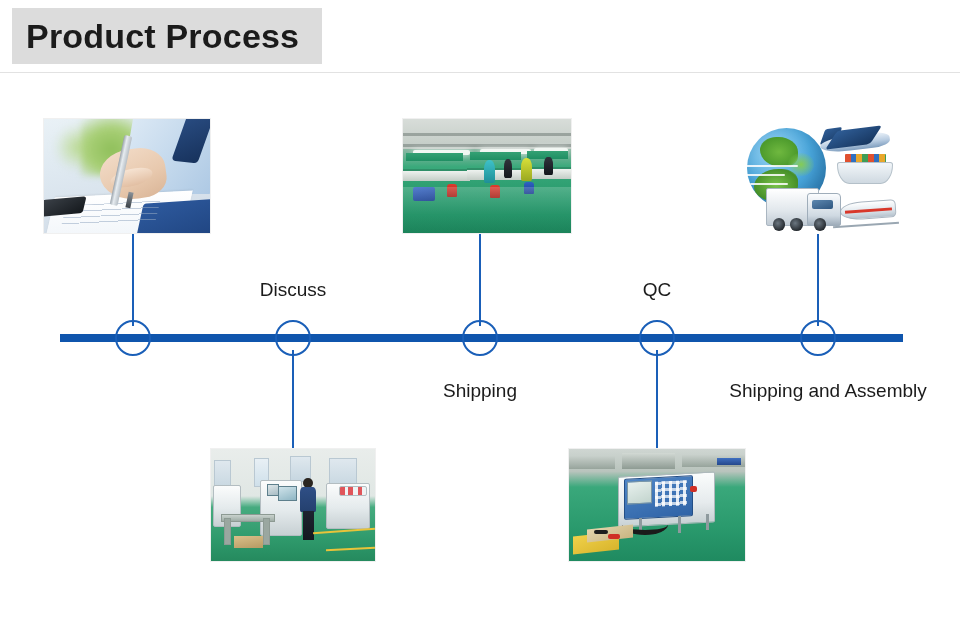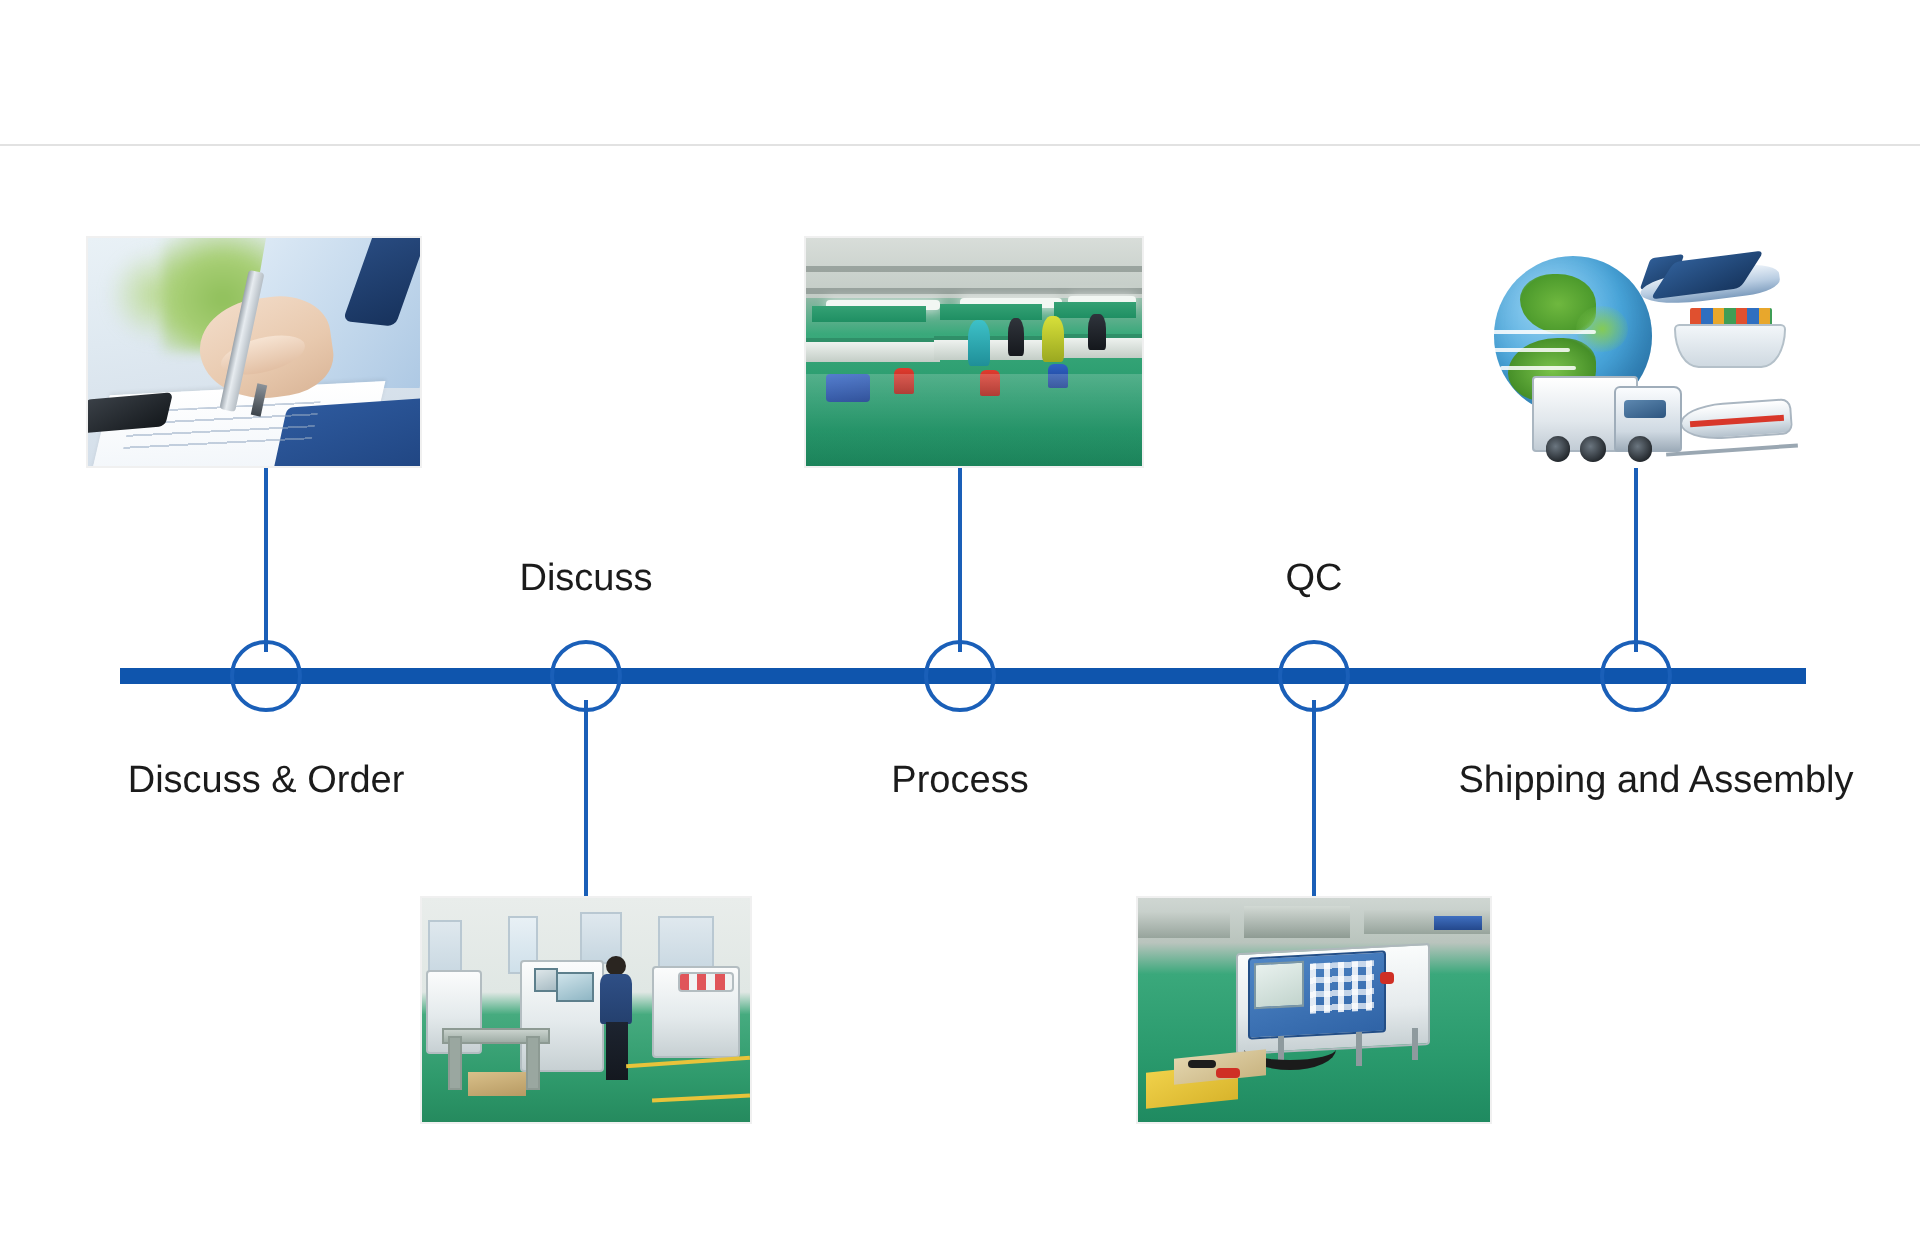--- a/index.html
+++ b/index.html
@@ -407,20 +407,23 @@
     transform: skewY(-6deg);
   }
   .art-qc .clip-red { position:absolute; background:#cf2f25; border-radius:2px; }
   .art-qc .clip-blk { position:absolute; background:#1d1d1d; border-radius:2px; }
 </style>
 </head>
 <body>
 
 <div class="slide">
 
+  <div class="title-band">
+    <div class="title-text">Product Process</div>
+  </div>
   <div class="header-rule"></div>
 
   <div class="photo" style="left:43px; top:118px; width:168px; height:116px;">
     <div class="photo-inner art-signing">
       <div class="greenery2"></div>
       <div class="greenery"></div>
       <div class="sleeve"></div>
       <div class="tie"></div>
       <div class="paper"></div>
       <div class="clipboard"></div>
@@ -538,23 +541,22 @@
   <div class="connector" style="left:818px; top:234px; height:92px;"></div>
 
   <div class="timeline-bar"></div>
 
   <div class="node-circle" style="left:133px;"></div>
   <div class="node-circle" style="left:293px;"></div>
   <div class="node-circle" style="left:480px;"></div>
   <div class="node-circle" style="left:657px;"></div>
   <div class="node-circle" style="left:818px;"></div>
 
-  <div class="node-label" style="left:133px; top:380px;">Discuss &amp; Order</div>
 
   <div class="node-label" style="left:293px; top:279px;">Discuss</div>
 
-  <div class="node-label" style="left:480px; top:380px;">Process</div>
+  <div class="node-label" style="left:480px; top:380px;">Shipping</div>
 
   <div class="node-label" style="left:657px; top:279px;">QC</div>
 
   <div class="node-label" style="left:828px; top:380px;">Shipping and Assembly</div>
 
 </div>
 
 </body></html>

